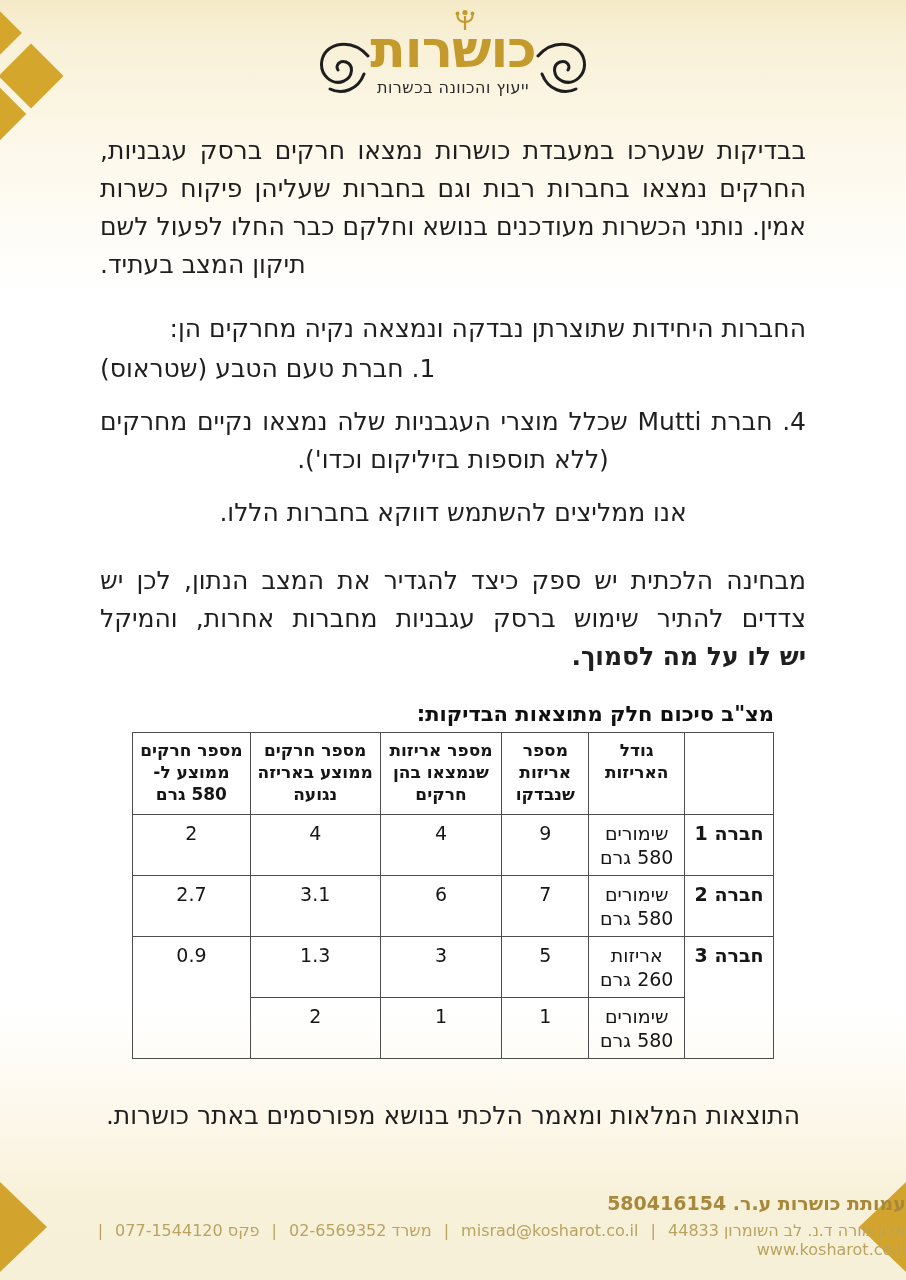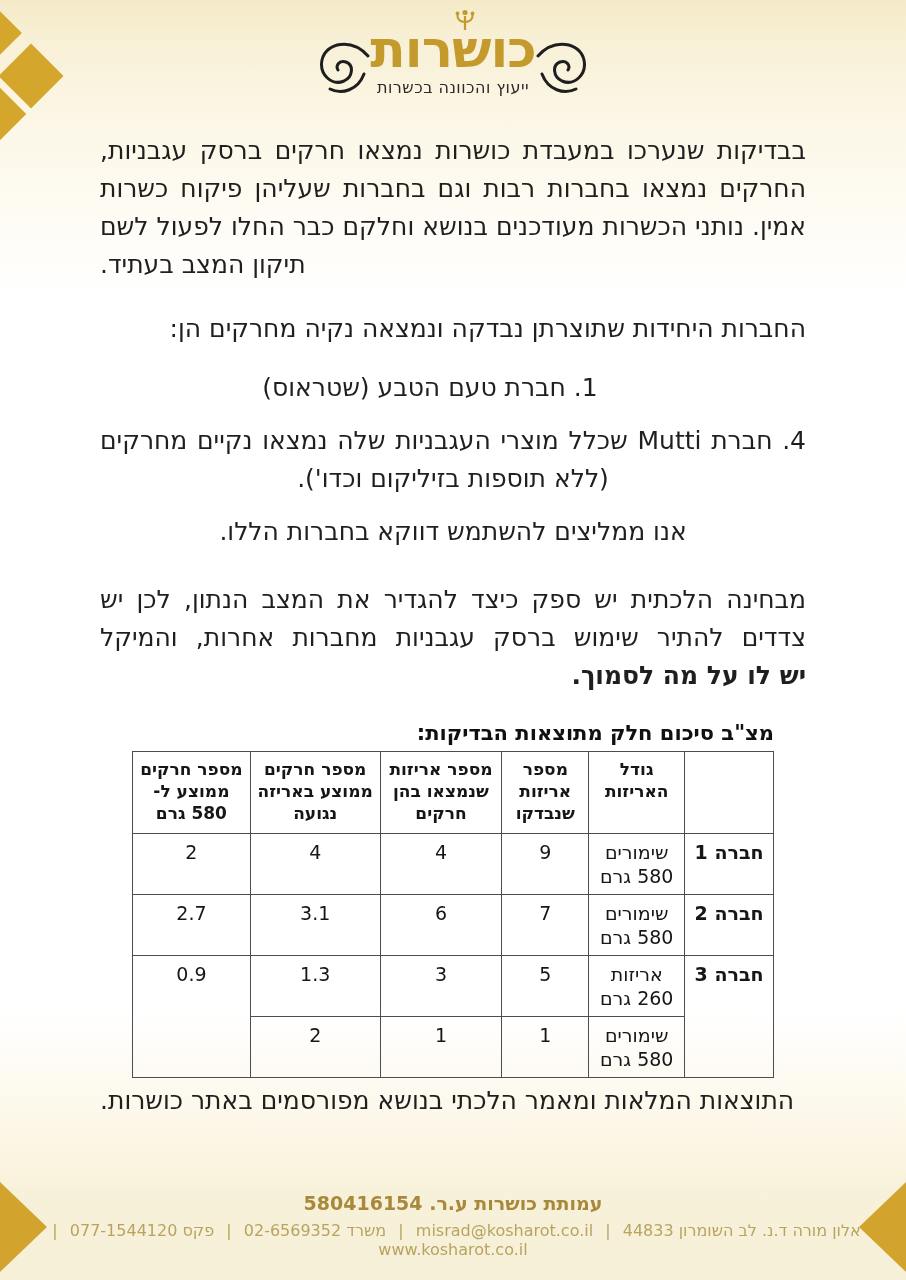--- a/index.html
+++ b/index.html
@@ -32,21 +32,21 @@
   .tagline { display:block; text-align:center; font-size:16px; color:#2a2a2a;
     letter-spacing:0.5px; margin-top:3px; direction:rtl; }
 
   
   .content { padding:0 100px; direction:rtl; color:#1f1f1f;
     font-size:25px; line-height:38px; }
   .doc-title { text-align:center; font-size:41px; line-height:48px;
     font-weight:800; color:#121212; margin-top:56px; letter-spacing:-1px; }
   .p-intro { margin-top:30px; text-align:justify; text-align-last:left; }
   .lead { margin-top:26px; text-align:right; }
-  .item1 { margin-top:21px; text-align:center; padding-left:0; padding-right:46px; }
+  .item1 { margin-top:2px; text-align:left; padding-left:0; padding-right:46px; }
   .item2 { margin-top:15px; text-align:justify; text-align-last:center; }
   .recommend { margin-top:15px; text-align:center; }
   .p-halacha { margin-top:30px; text-align:justify; text-align-last:justify; }
   .p-halacha-last { text-align:center; padding-left:103px; text-align-last:right;font-weight:bold; }
 
   
   .tbl-heading { width:642px; margin:26px auto 6px auto; text-align:right;
     font-size:21px; font-weight:800; color:#101010; direction:rtl; }
   table.results { width:642px; margin:0 auto; border-collapse:collapse;
     direction:rtl; background:transparent; }
@@ -61,25 +61,25 @@
   .col-company { width:89px; }
   .col-size    { width:96px; }
   .col-checked { width:87px; }
   .col-infested{ width:122px; }
   .col-avginf  { width:130px; }
   .col-avg580  { width:118px; }
   tr.r1 td, tr.r2 td { height:55px; }
   tr.r3a td { height:52px; }
   tr.r3b td { height:50px; }
 
-  .closing { margin-top:4px; text-align:left; }
+  .closing { margin-top:38px; text-align:center; }
 
   
   .footer { position:absolute; left:0; right:0; bottom:0; height:100px;
-    text-align:center; }
+    text-align:right; }
   .org-line { font-size:19px; font-weight:700; color:#a8893c; direction:rtl; margin-top:12px; }
   .contact-line { font-size:16px; color:#b9a35e; direction:rtl; margin-top:7px; }
   .contact-line span { unicode-bidi:isolate; }
   .sep { margin:0 7px; }
   .tri { position:absolute; background:#d2a42e; width:47px; height:90px; top:1182px; }
   .tri-left  { left:0;  clip-path:polygon(0 0, 100% 50%, 0 100%); }
   .tri-right { right:0; clip-path:polygon(100% 0, 0 50%, 100% 100%); }
 </style>
 </head>
 <body>

